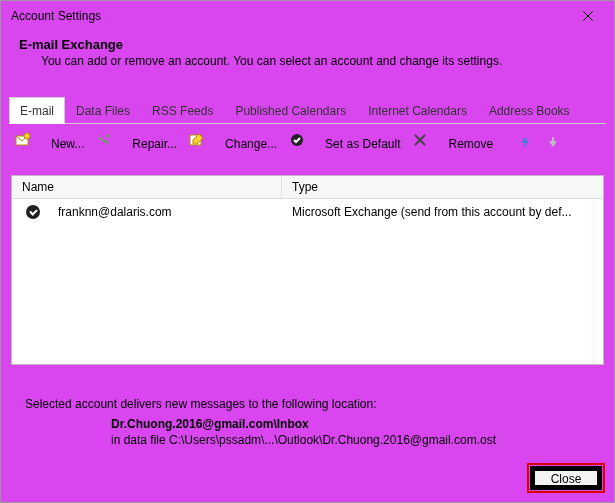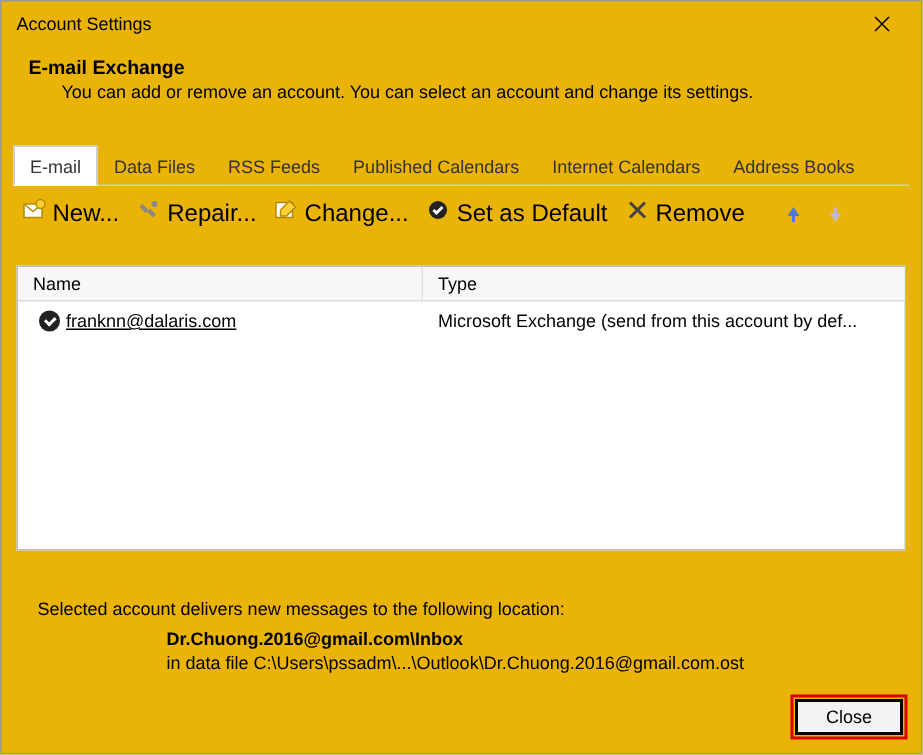--- a/index.html
+++ b/index.html
@@ -1,46 +1,46 @@
 <!DOCTYPE html>
 <html><head>
 <meta charset="utf-8">
 <style>
   * { box-sizing: border-box; font-family: "Segoe UI", Tahoma, sans-serif; }
   body { margin: 0; background: #fff; width: 615px; height: 503px; overflow: hidden; font-size: 12px; color: #000; }
-  .window { width: 615px; height: 503px; border: 1px solid #999; background: #eab308; display: flex; flex-direction: column; }
+  .window { width: 615px; height: 503px; border: 1px solid #999; background: #d946ef; display: flex; flex-direction: column; }
   .titlebar { display: flex; align-items: center; height: 30px; padding: 0 4px 0 10px; }
   .titlebar .title { flex: 1; font-size: 12px; }
   .close-x { width: 44px; height: 28px; display: flex; align-items: center; justify-content: center; font-size: 14px; cursor: pointer; }
   .header { padding: 6px 18px 12px 18px; }
   .header-title { font-weight: bold; font-size: 13px; margin-bottom: 2px; }
   .header-sub { font-size: 12px; padding-left: 22px; }
   .tabstrip { display: flex; border-bottom: 1px solid #ccc; margin: 16px 8px 0 8px; }
   .tab { padding: 6px 10px 5px 10px; font-size: 12px; color: #333; cursor: pointer; border: 1px solid transparent; position: relative; top: 1px; }
   .tab.active { border: 1px solid #ccc; border-bottom: 1px solid #fff; background: #fff; }
   .toolbar { display: flex; align-items: center; gap: 4px; padding: 6px 10px; }
-  .tbtn { display: flex; align-items: center; gap: 4px; padding: 2px 4px; cursor: pointer; font-size: 16px; }
+  .tbtn { display: flex; align-items: flex-end; gap: 20px; padding: 2px 4px; cursor: pointer; font-size: 12px; }
   .tbtn svg { width: 16px; height: 16px; }
   .sep { width: 8px; }
   .listarea { margin: 16px 10px; border: 1px solid #bdbdbd; height: 190px; background: #fff; }
   .listhead { display: flex; background: #f7f7f7; border-bottom: 1px solid #ddd; font-size: 12px; }
   .col-name { width: 270px; padding: 4px 10px; border-right: 1px solid #e3e3e3; }
   .col-type { flex: 1; padding: 4px 10px; }
   .row { display: flex; font-size: 12px; align-items: center; padding: 2px 0; }
-  .row .col-name { border-right: none; display: flex; align-items: center; gap: 4px; text-decoration: underline; }
+  .row .col-name { border-right: none; display: flex; align-items: center; gap: 18px; }
   .row.sel { background: #e8e8e8; }
   .check-badge { width: 14px; height: 14px; border-radius: 50%; background: #222; display: inline-flex; align-items: center; justify-content: center; margin-left: 4px; flex: none; }
   .check-badge::after { content: ""; width: 5px; height: 3px; border-left: 2px solid #fff; border-bottom: 2px solid #fff; transform: rotate(-45deg); margin-top: -2px; }
   .indent { width: 20px; display: inline-block; }
   .delivery { padding: 16px 12px 4px 24px; font-size: 12px; }
   .delivery-loc { padding-left: 110px; font-size: 12px; }
   .delivery-loc .locline { margin-top: 2px; }
   .delivery-loc .bold { font-weight: bold; }
   .footer { margin-top: auto; display: flex; justify-content: flex-end; padding: 10px 12px 12px 12px; }
-  .close-btn { min-width: 72px; height: 24px; border: 2px solid #000000; background: #f3f3f3; outline: 2px solid #d90000; outline-offset: 1px; cursor: pointer; font-size: 12px; }
+  .close-btn { min-width: 72px; height: 24px; border: 5px solid #000000; background: #f3f3f3; outline: 2px solid #d90000; outline-offset: 1px; cursor: pointer; font-size: 12px; }
   .arrow-up, .arrow-down { width:16px; height:16px; display:flex; align-items:center; justify-content:center; }
 </style>
 </head>
 <body>
 
 <div class="window">
 
   <div class="titlebar">
     <div class="title">Account Settings</div>
     <div class="close-x">

